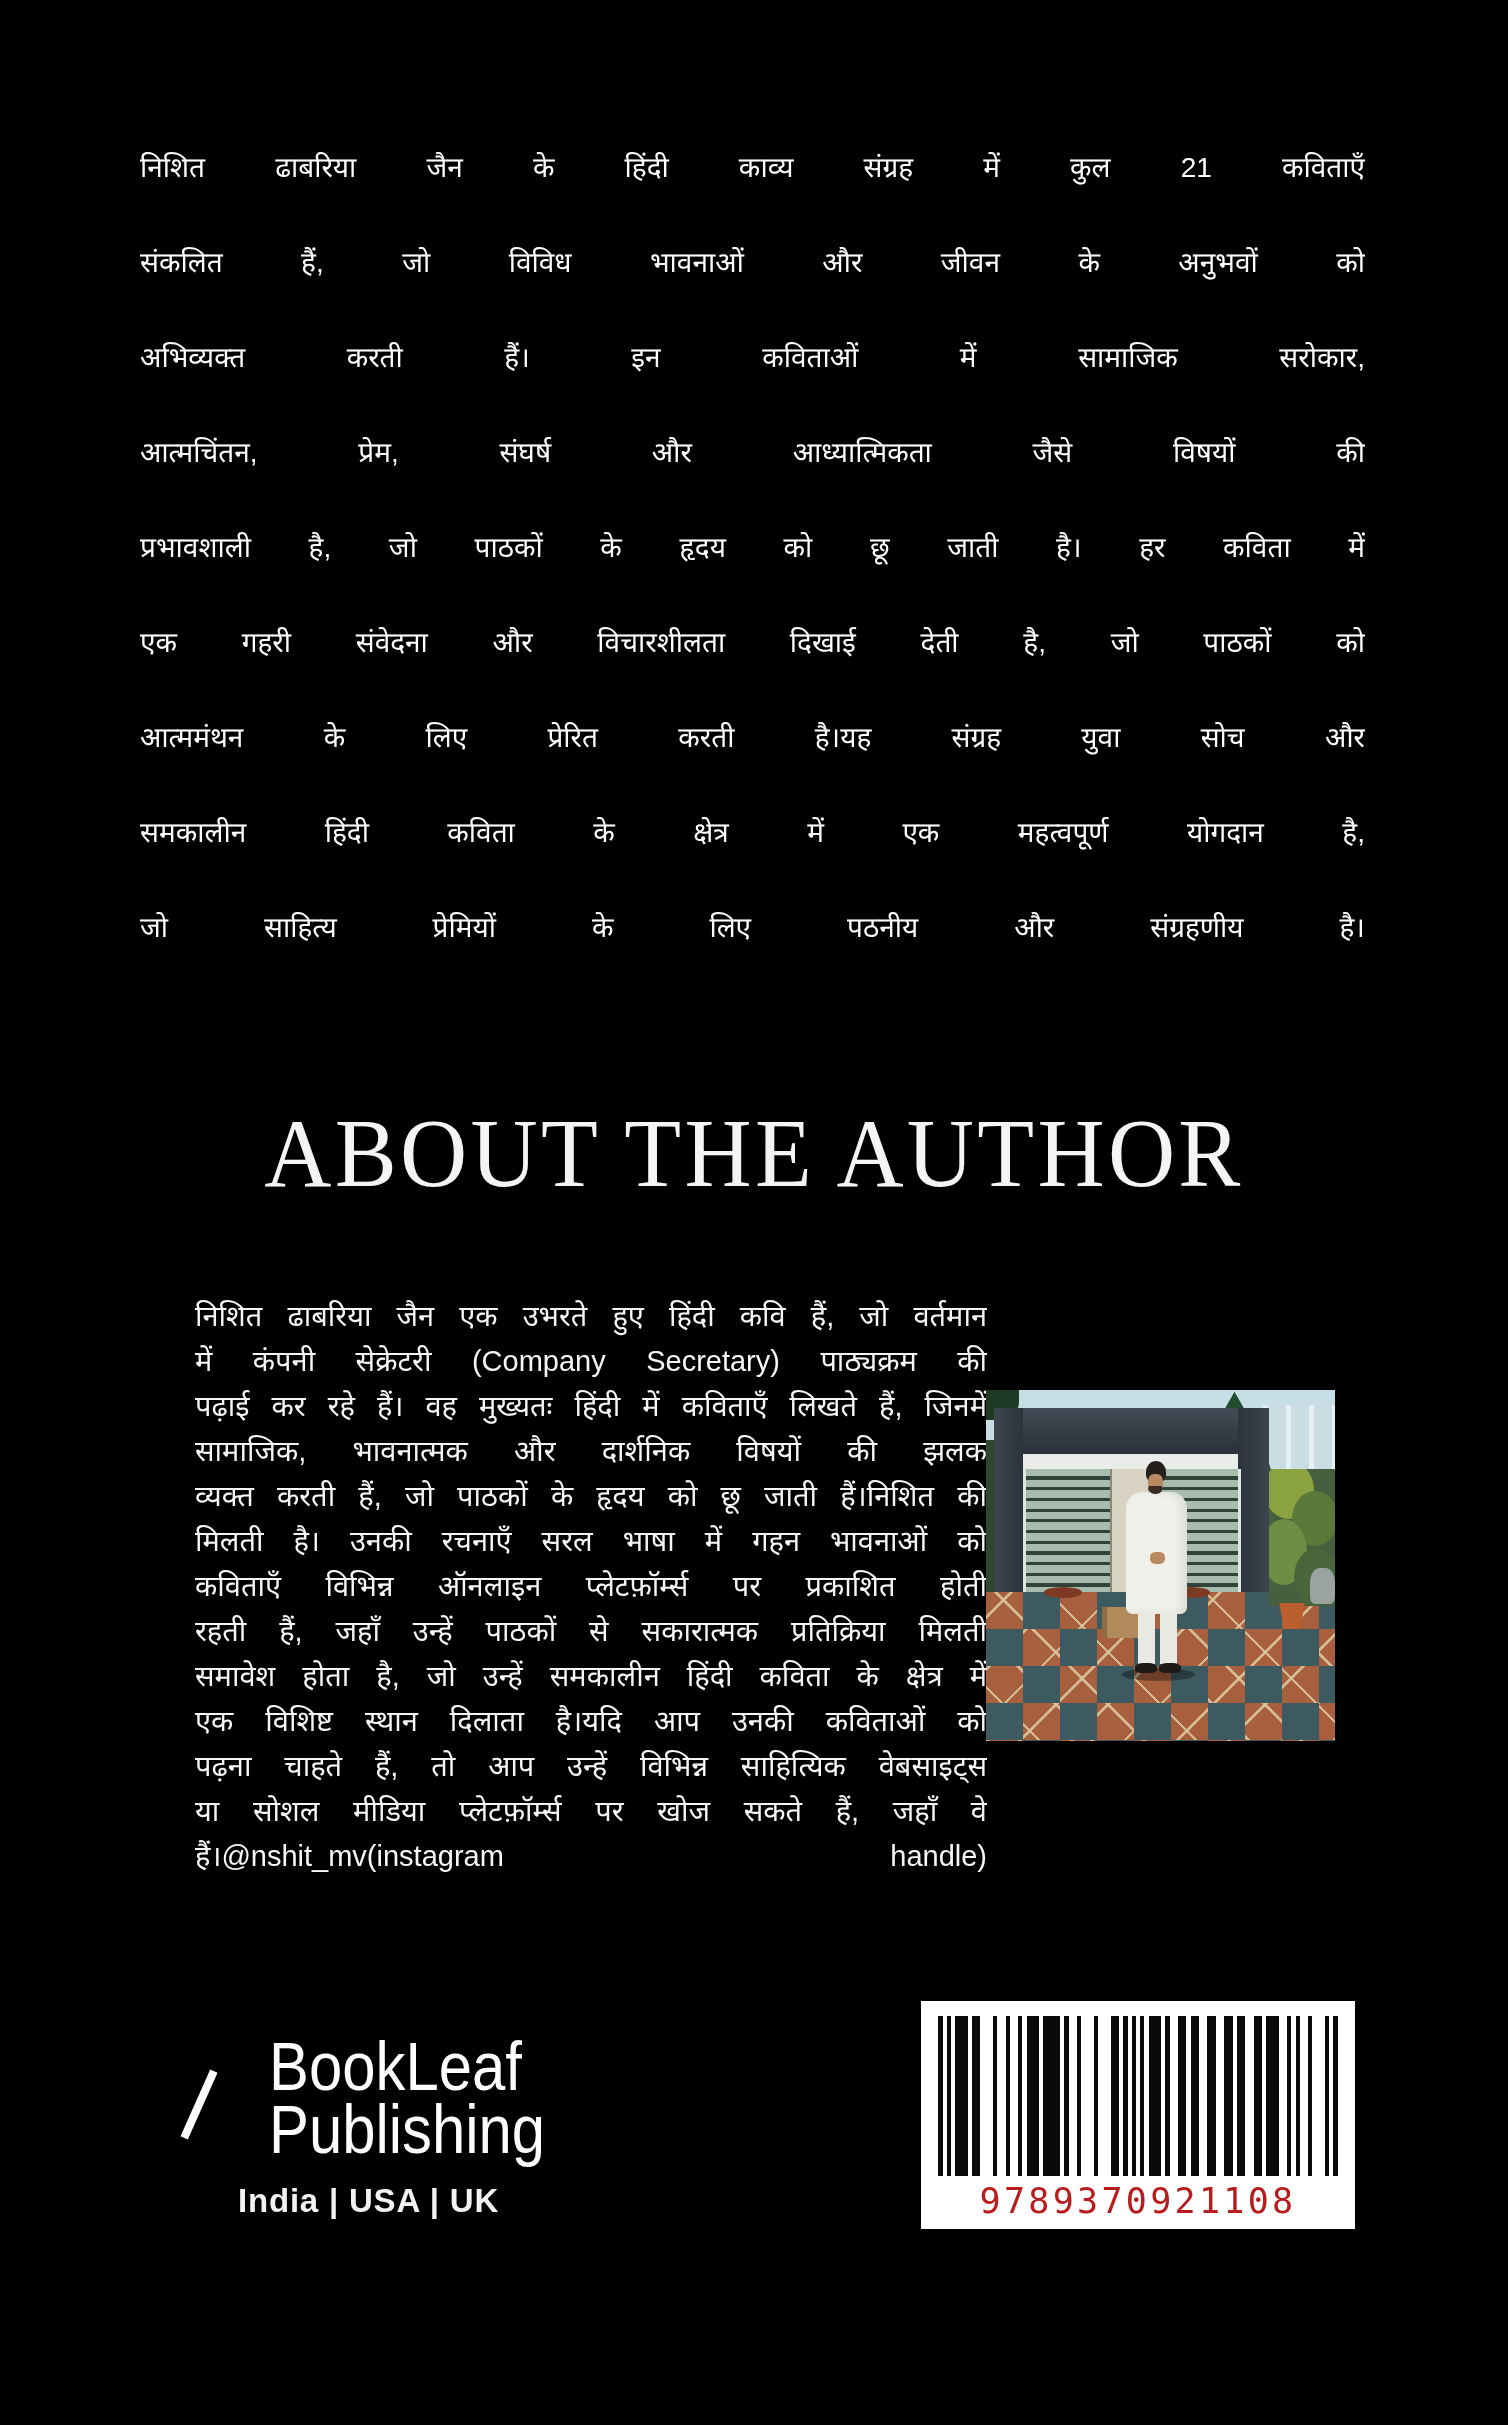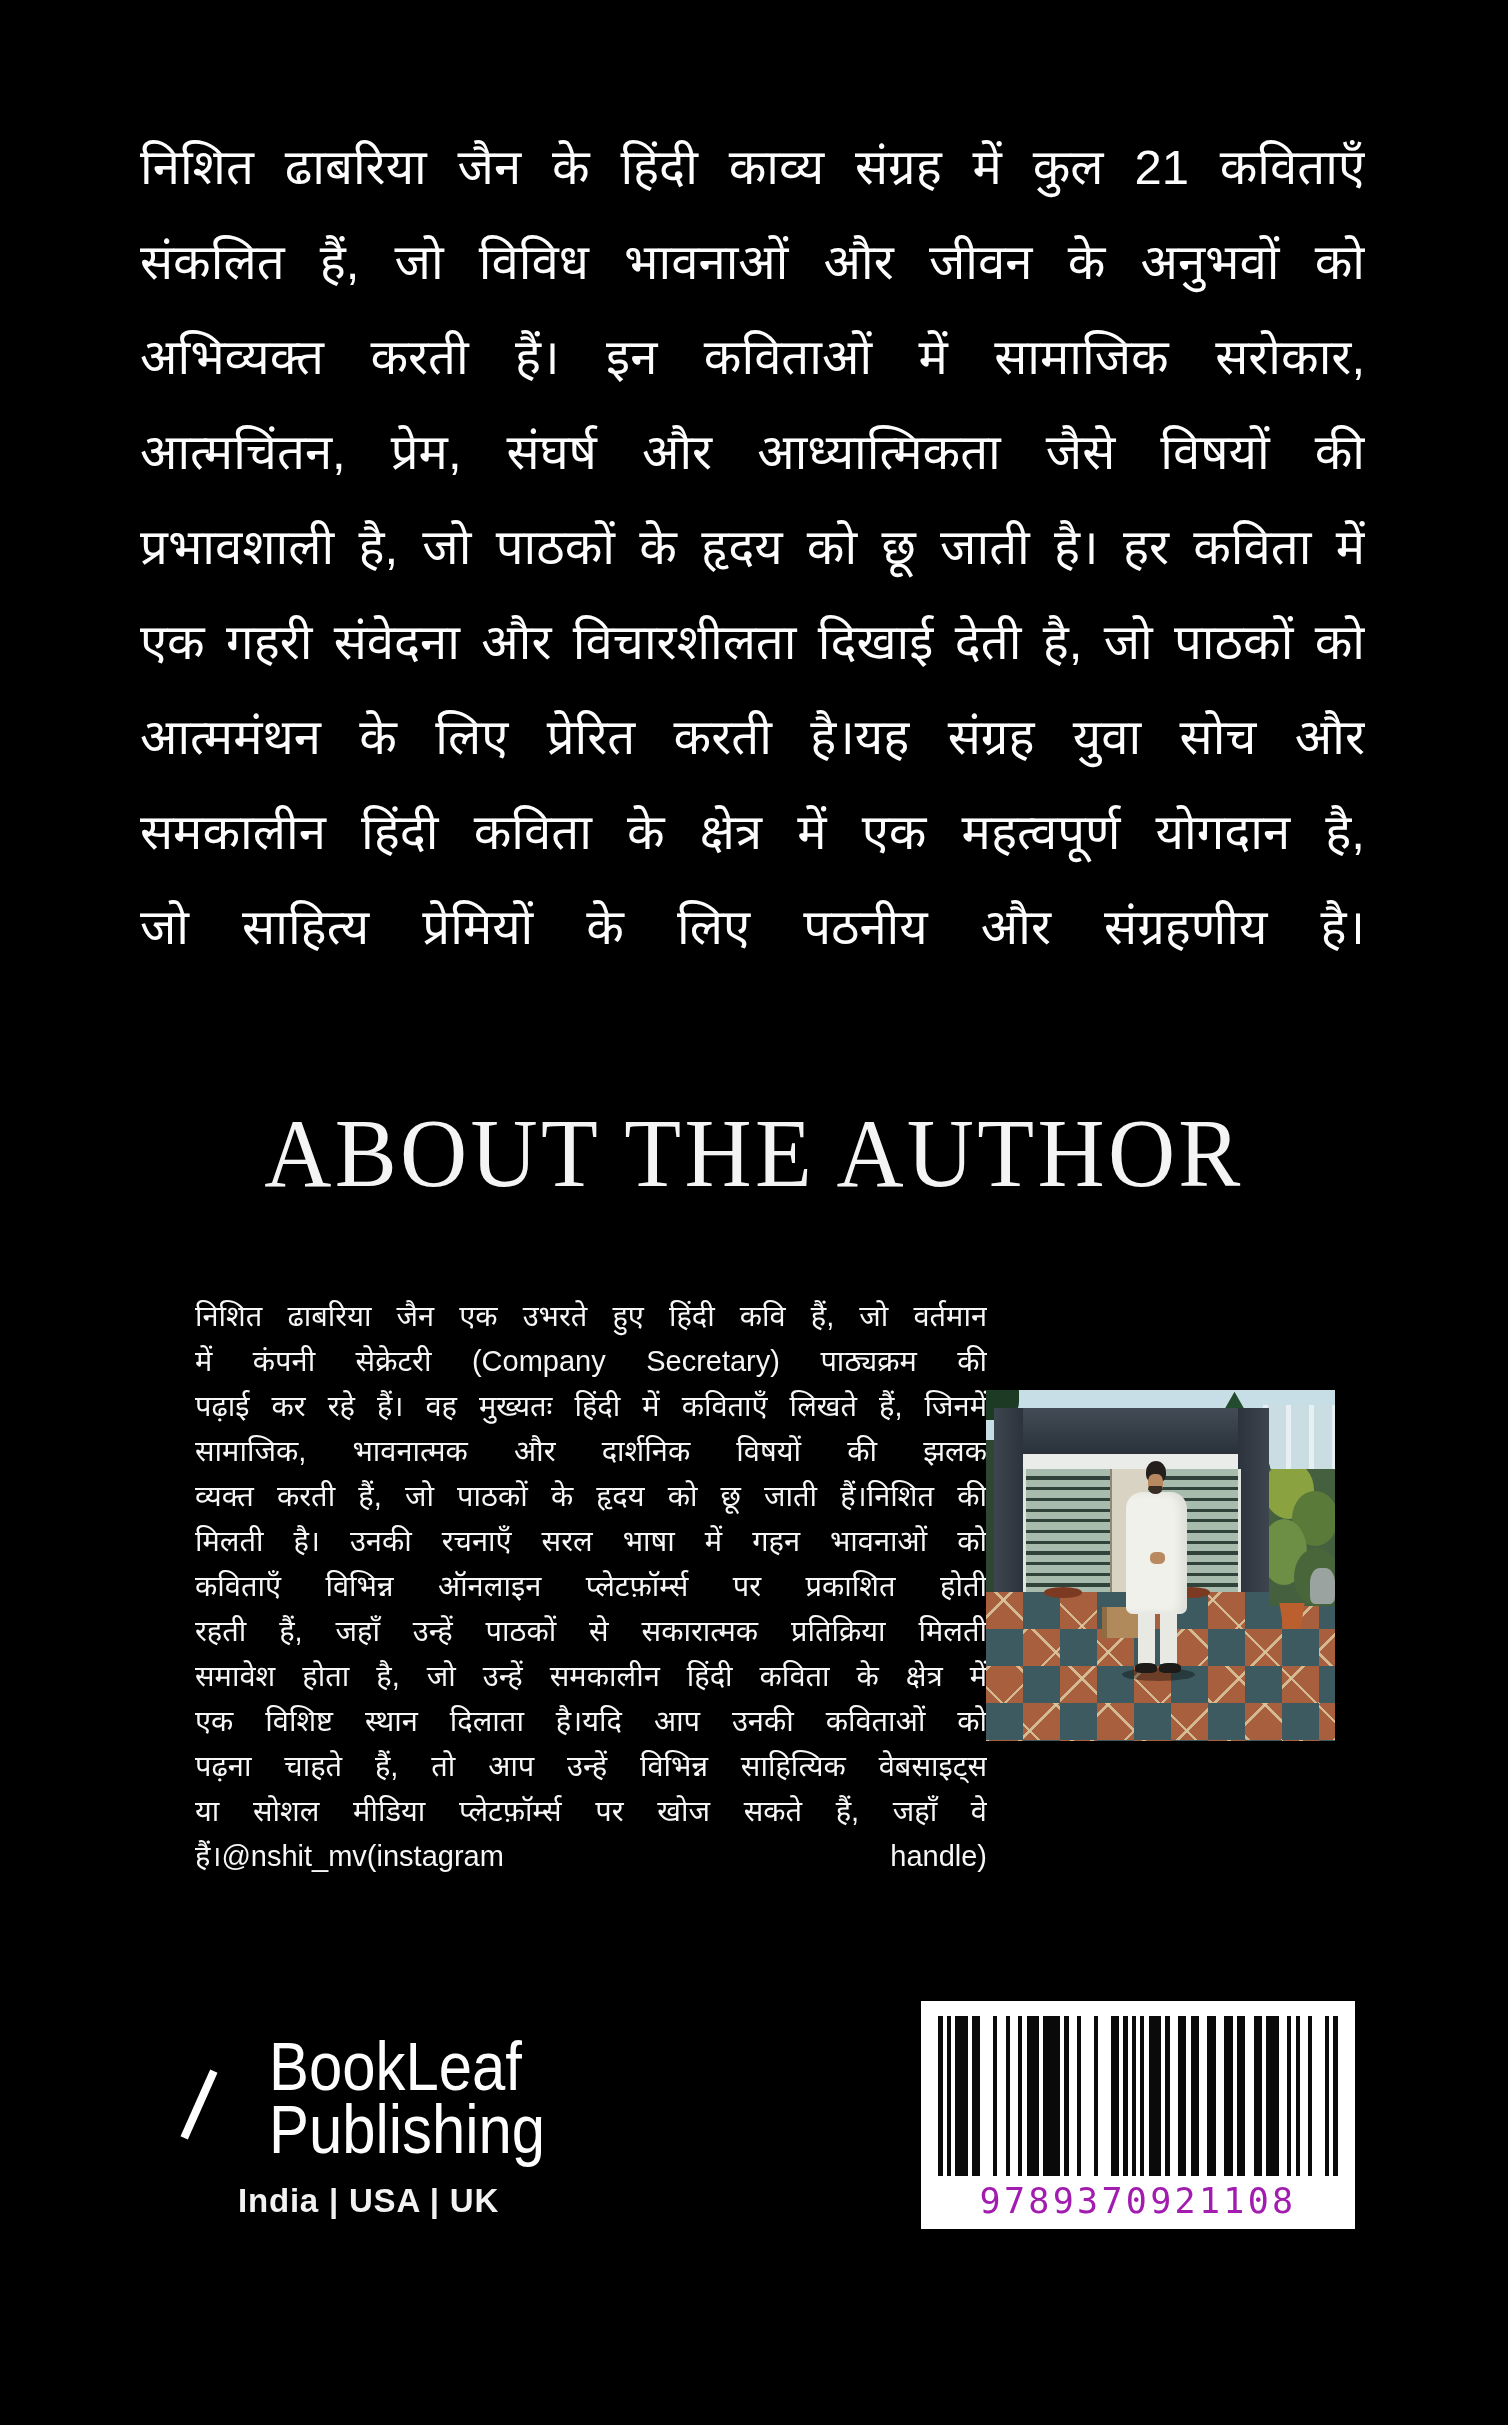--- a/index.html
+++ b/index.html
@@ -1,21 +1,21 @@
 <!DOCTYPE html>
 <html style="font-size:13.2px"><head>
 <meta charset="utf-8">
 <style>
   html,body{margin:0;padding:0;background:#000;}
   .page{position:relative;width:1508px;height:2426px;background:#000;overflow:hidden;
         font-family:"Liberation Sans", sans-serif;color:#fff;}
 
   
   .synopsis{position:absolute;left:140px;top:120px;width:1225px;}
-  .synopsis .jline{height:95px;line-height:95px;font-size:49px;white-space:nowrap;
+  .synopsis .jline{height:95px;line-height:95px;font-size:28px;white-space:nowrap;
         text-align:justify;text-align-last:justify;overflow:hidden;color:#fdfdfd;}
   .jline{text-justify:inter-word;}
   .synopsis .jline{white-space:normal;}
 
   
   .about-heading{position:absolute;left:0;top:1099px;width:100%;text-align:center;
         font-family:"Liberation Serif", serif;font-size:93px;letter-spacing:3.3px;
         color:#f4f4f4;font-weight:400;transform:scaleY(1.05);}
 
   
@@ -89,21 +89,21 @@
         letter-spacing:0;white-space:nowrap;}
   .regions{position:absolute;left:238px;top:2182px;font-size:33px;color:#f2f2f2;
         font-weight:700;letter-spacing:0.8px;}
 
   
   .barcode-box{position:absolute;left:921px;top:2001px;width:434px;height:228px;background:#fff;}
   .barcode-bars{position:absolute;left:17.4px;top:15px;width:399px;height:160px;display:flex;}
   .barcode-bars .m{flex:1 1 0;height:100%;}
   .barcode-bars .m.b{background:#0a0a0a;}
   .barcode-number{position:absolute;left:0;top:180px;width:100%;text-align:center;
-        font-family:"DejaVu Sans Mono", monospace;font-size:35px;color:#a21caf;
+        font-family:"DejaVu Sans Mono", monospace;font-size:35px;color:#b91c1c;
         letter-spacing:3.3px;}
 </style>
 </head>
 <body>
 
 <div class="page">
 
   <div class="synopsis">
       <div class="jline">निशित ढाबरिया जैन के हिंदी काव्य संग्रह  में कुल 21 कविताएँ</div>
       <div class="jline">संकलित हैं, जो विविध भावनाओं और जीवन के अनुभवों को</div>

